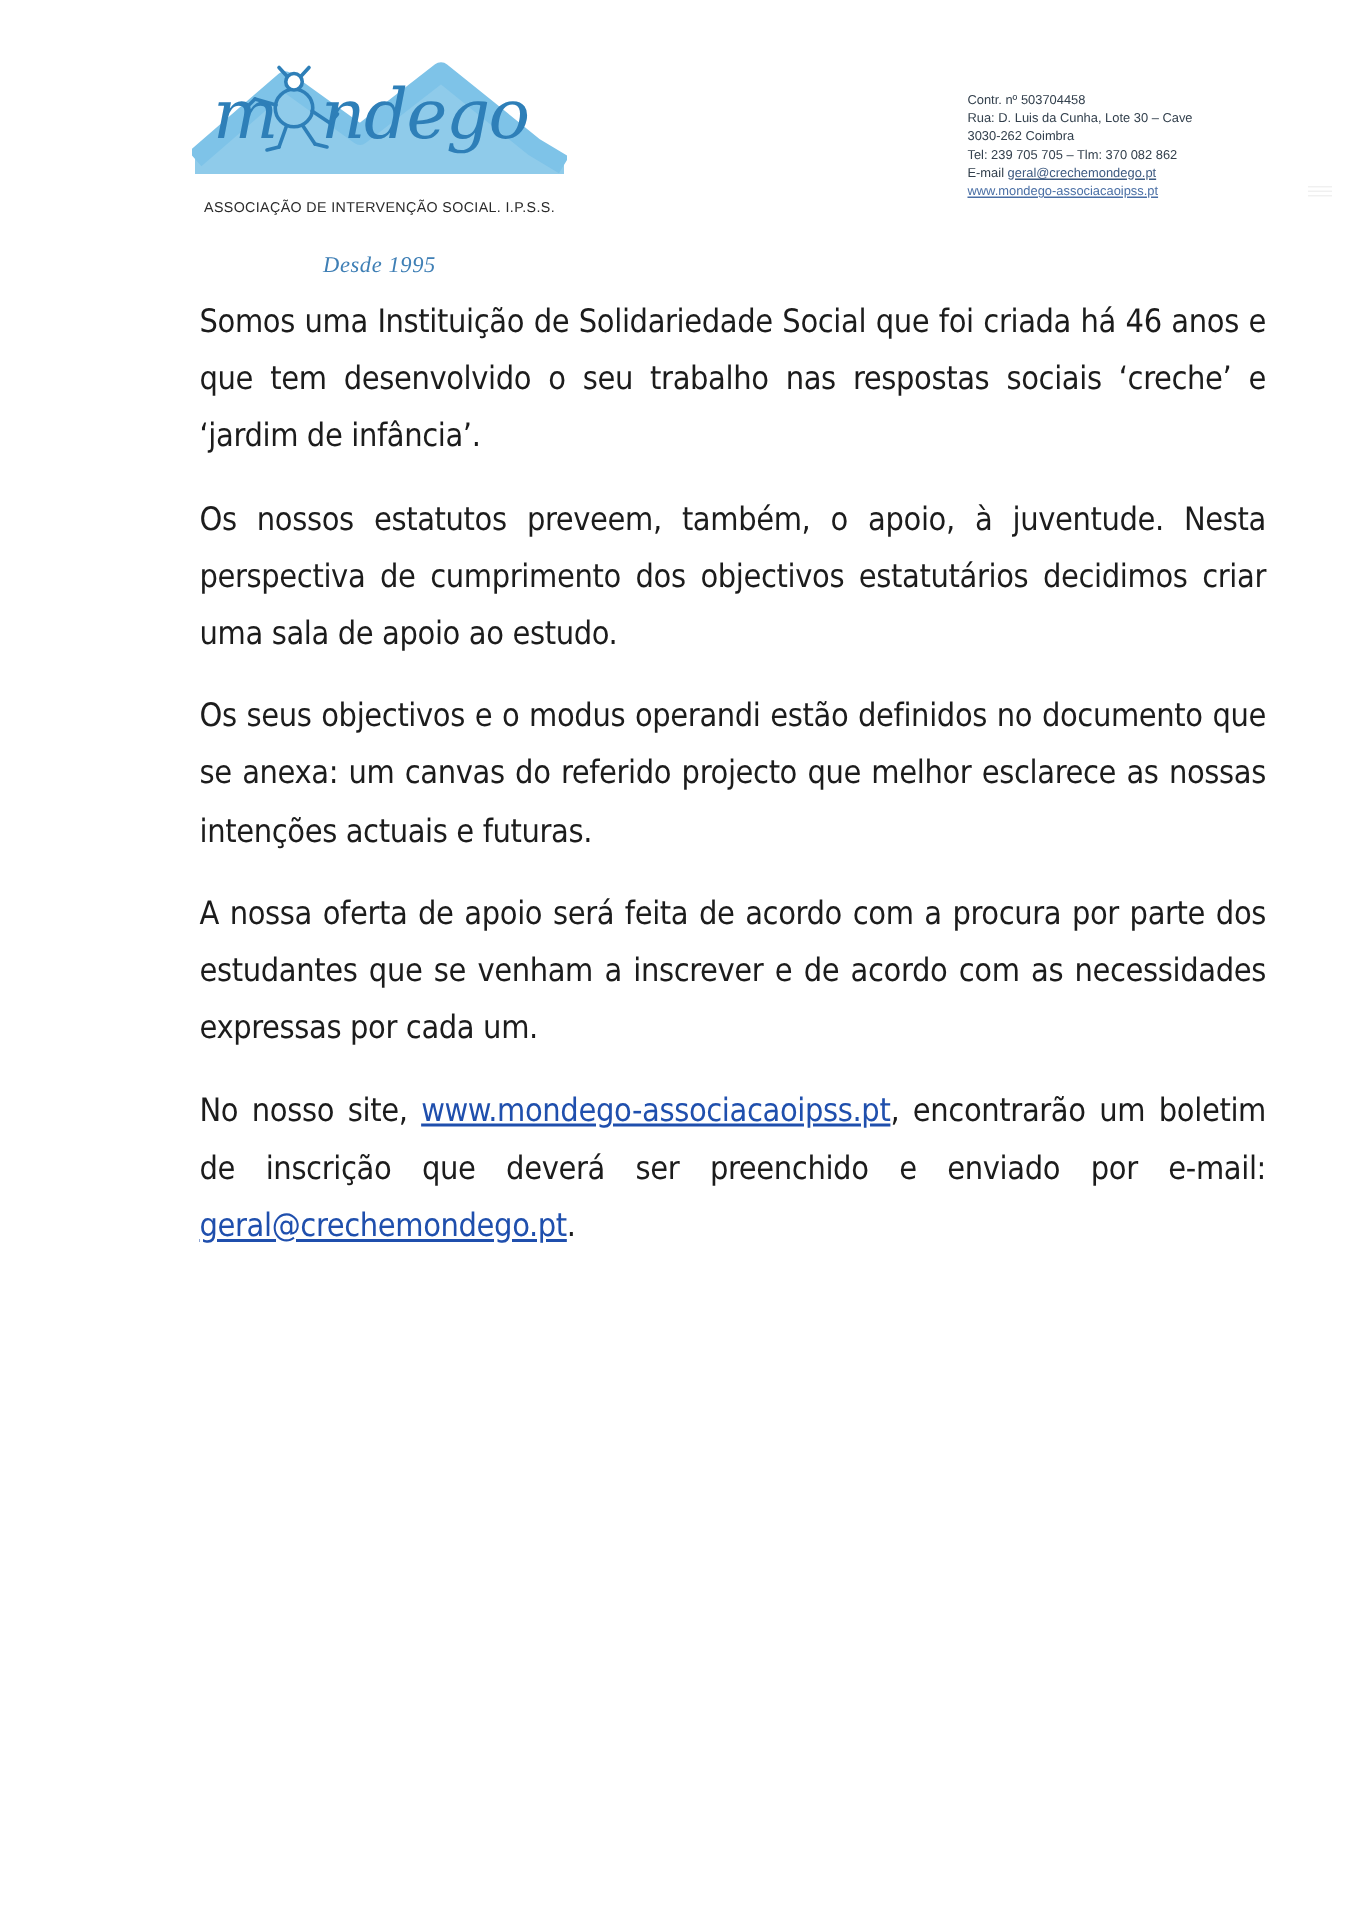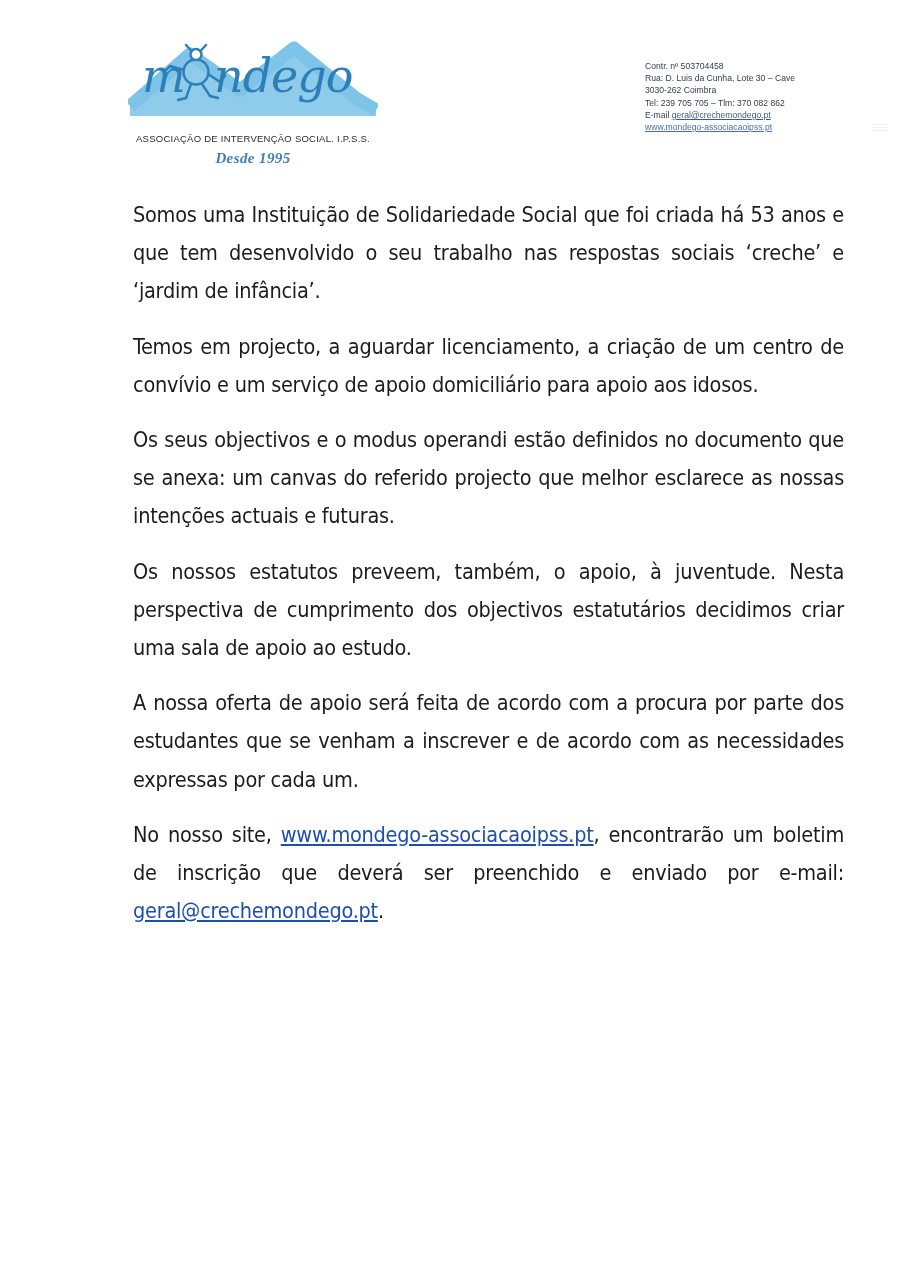--- a/index.html
+++ b/index.html
@@ -45,24 +45,24 @@
     font-family: "Liberation Sans", sans-serif;
     font-size: 9.5px;
     letter-spacing: 0.25px;
     color: #2b2b2b;
     white-space: nowrap;
     margin-top: 17px;
   }
   .logo-since {
     font-family: "Liberation Serif", serif;
     font-style: italic;
-    font-weight: bold;
+    font-weight: normal;
     font-size: 15px;
     color: #3f7fb5;
-    margin-top: 6px;
+    margin-top: 25px;
     letter-spacing: 0.4px;
   }
 
   .contact-block {
     position: absolute;
     right: 108px;
     top: 60px;
     text-align: left;
     font-family: "Liberation Sans", sans-serif;
     font-size: 8.6px;
@@ -185,20 +185,19 @@
   <div class="scan-artifact">
     <div class="bar" style="top:2px"></div>
     <div class="bar" style="top:5px"></div>
     <div class="bar" style="top:8px"></div>
   </div>
 </div>
 
 <div class="letter-body">
 
 
-  <p class="para">Somos uma Instituição de Solidariedade Social que foi criada há 53 anos e que tem desenvolvido o seu trabalho nas respostas sociais ‘creche’ e ‘jardim de infância’.</p>
-  <p class="para">Temos em projecto, a aguardar licenciamento, a criação de um centro de convívio e um serviço de apoio domiciliário para apoio aos idosos.</p>
+  <p class="para">Somos uma Instituição de Solidariedade Social que foi criada há 46 anos e que tem desenvolvido o seu trabalho nas respostas sociais ‘creche’ e ‘jardim de infância’.</p>
+  <p class="para">Os nossos estatutos preveem, também, o apoio, à juventude. Nesta perspectiva de cumprimento dos objectivos estatutários decidimos criar uma sala de apoio ao estudo.</p>
   <p class="para">Os seus objectivos e o modus operandi estão definidos no documento que se anexa: um canvas do referido projecto que melhor esclarece as nossas intenções actuais e futuras.</p>
-  <p class="para">Os nossos estatutos preveem, também, o apoio, à juventude. Nesta perspectiva de cumprimento dos objectivos estatutários decidimos criar uma sala de apoio ao estudo.</p>
   <p class="para">A nossa oferta de apoio será feita de acordo com a procura por parte dos estudantes que se venham a inscrever e de acordo com as necessidades expressas por cada um.</p>
 
   <p class="para"><span>No nosso site, </span><a class="inline-link" href="#">www.mondego-associacaoipss.pt</a><span>, encontrarão um boletim de inscrição que deverá ser preenchido e enviado por e-mail: </span><a class="inline-link" href="#">geral@crechemondego.pt</a><span>.</span></p>
 </div>
 
 </body></html>

